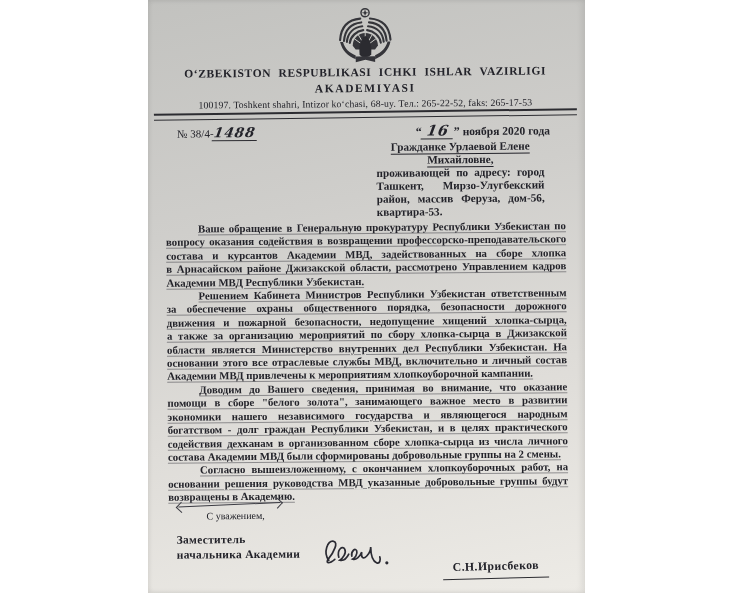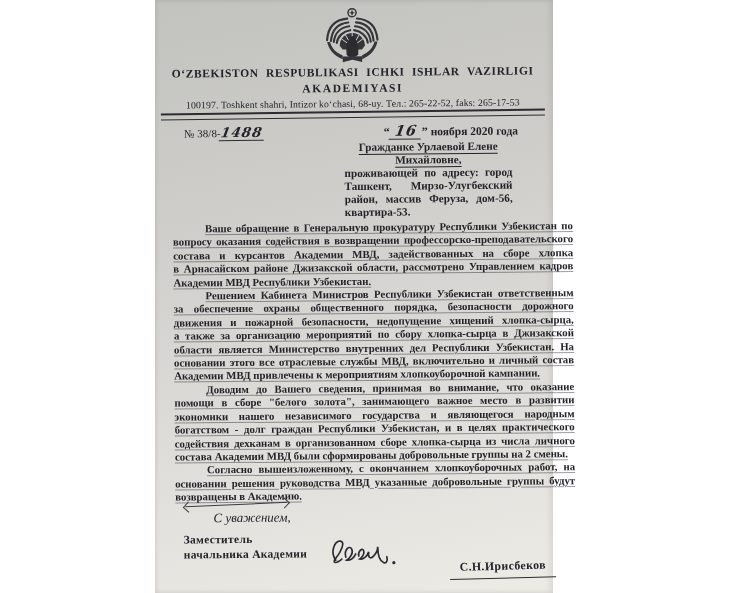--- a/index.html
+++ b/index.html
@@ -1,18 +1,18 @@
 <!DOCTYPE html>
 <html><head>
 <meta charset="utf-8">
 <style>
   html,body{margin:0;padding:0;background:#ffffff;}
   .canvas{position:relative;width:742px;height:593px;background:#ffffff;overflow:hidden;
           font-family:"Liberation Serif","DejaVu Serif",serif;color:#23232a;}
-  .page{position:absolute;left:155px;top:0;width:398px;height:593px;
+  .page{position:absolute;left:148px;top:0;width:437px;height:593px;
         background:linear-gradient(168deg,#c2c2bf 0%,#cfcecb 35%,#dedcd8 65%,#edebe6 100%);
         box-shadow:inset -3px 0 6px rgba(0,0,0,.08), inset 2px 0 4px rgba(0,0,0,.06);}
   .tilt{position:absolute;inset:0;transform:rotate(-0.5deg);transform-origin:50% 40%;}
 
   .emblem{position:absolute;top:5px;left:50%;transform:translateX(-50%);width:62px;height:60px;}
 
   .h-ministry{position:absolute;top:66px;left:0;right:0;text-align:center;
               font-weight:bold;font-size:11.5px;letter-spacing:.6px;word-spacing:4px;}
   .h-academy{position:absolute;top:82px;left:0;right:0;text-align:center;
              font-weight:bold;font-size:11.5px;letter-spacing:1.6px;}
@@ -41,21 +41,21 @@
          text-underline-offset:2px;text-decoration-thickness:.8px;}
   .bline.first{text-indent:32px;}
   .bline.plast{text-align-last:left;}
 
   .penmark{position:absolute;top:503px;left:28px;width:102px;border-top:1.1px solid #3a3a42;transform:rotate(-2deg);}
   .penmark::before,.penmark::after{content:"";position:absolute;top:-4px;width:7px;height:7px;
          border-left:1.1px solid #3a3a42;border-bottom:1.1px solid #3a3a42;}
   .penmark::before{left:-1px;transform:rotate(45deg);}
   .penmark::after{right:-1px;transform:rotate(225deg);}
 
-  .salutation{position:absolute;top:509px;left:56px;font-size:13px;font-style:italic;}
+  .salutation{position:absolute;top:509px;left:56px;font-size:10px;}
   .signer{position:absolute;top:531px;left:26px;font-weight:bold;font-size:11.5px;line-height:15px;letter-spacing:.3px;}
   .signature{position:absolute;top:534px;left:168px;width:78px;height:36px;}
   .signer-name{position:absolute;top:560px;left:292px;width:106px;text-align:center;
                font-weight:bold;font-size:11.8px;letter-spacing:.4px;
                border-bottom:1.3px solid #2c2c31;padding-bottom:4px;transform:rotate(-1deg);}
 </style>
 </head>
 <body>
 
 <div class="canvas">
@@ -91,21 +91,21 @@
           <path d="M22 52 L42 52 L42 58 L32 55.5 L22 58 Z" fill="#35353a"></path>
         </svg>
       </div>
 
       <div class="h-ministry">O‘ZBEKISTON RESPUBLIKASI ICHKI ISHLAR VAZIRLIGI</div>
       <div class="h-academy">AKADEMIYASI</div>
       <div class="h-contact">100197. Toshkent shahri, Intizor ko‘chasi, 68-uy. Тел.: 265-22-52, faks: 265-17-53</div>
       <div class="rule"></div>
 
       <div class="refrow">
-        <div class="refnum"><span>№ 38/8-</span><span class="hand">1488</span></div>
+        <div class="refnum"><span>№ 38/4-</span><span class="hand">1488</span></div>
         <div class="dateline"><span class="q">“</span><span class="hand day">16</span><span class="q">”</span> <span>ноября 2020 года</span></div>
       </div>
 
       <div class="addressee" id="addressee">
           <div class="aline center u">Гражданке Урлаевой Елене</div>
           <div class="aline center u">Михайловне,</div>
           <div class="aline justify">проживающей по адресу: город</div>
           <div class="aline justify">Ташкент, Мирзо-Улугбекский</div>
           <div class="aline justify">район, массив Феруза, дом-56,</div>
           <div class="aline left">квартира-53.</div>

